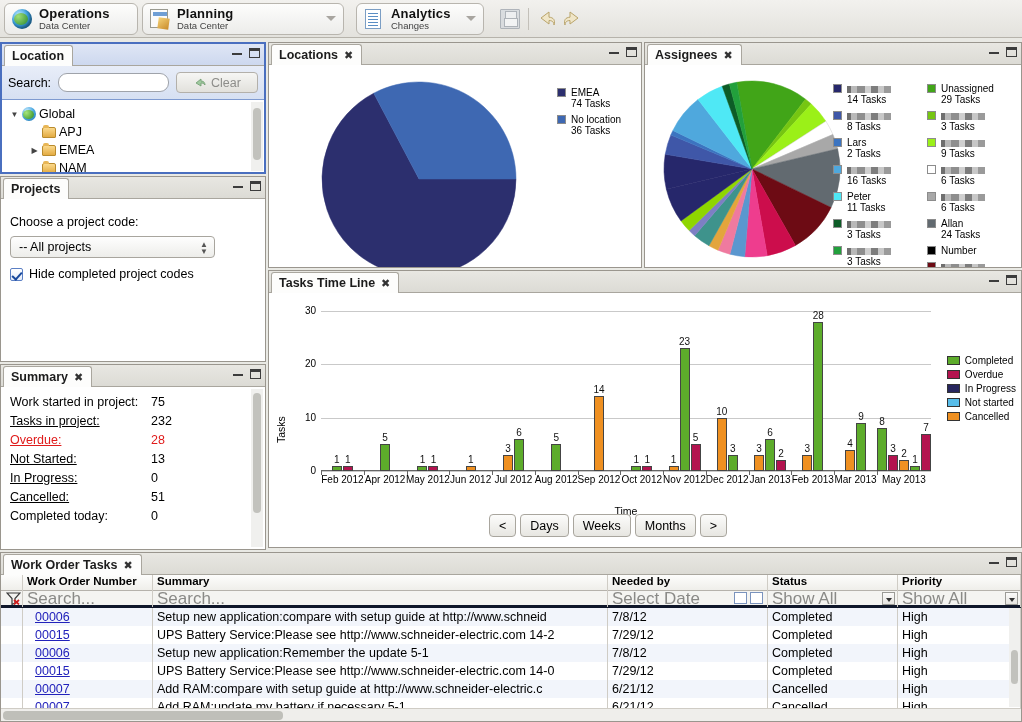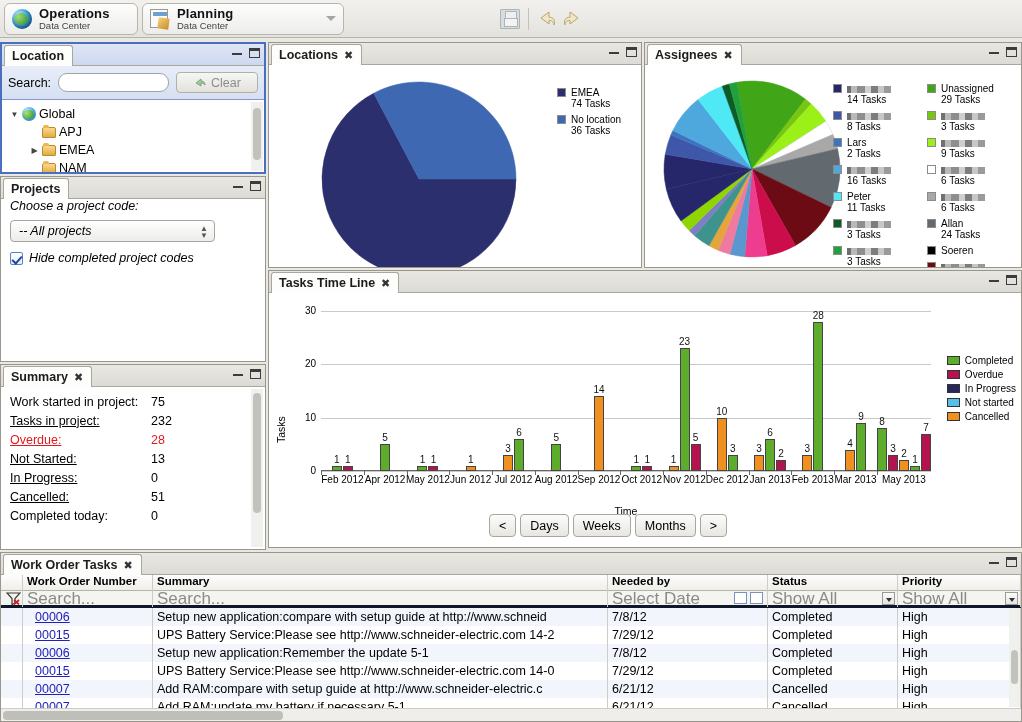--- a/index.html
+++ b/index.html
@@ -79,21 +79,21 @@
     background:radial-gradient(circle at 35% 30%,#cfefff 0%,#49a7e0 50%,#1d6fa8 100%);position:relative;}
   .gglobe:after{content:"";position:absolute;left:1px;top:3px;width:11px;height:9px;border-radius:50%;
     background:radial-gradient(circle at 30% 30%,#a6e57c,#2e8b20);}
   .folder{width:14px;height:11px;background:linear-gradient(#fbd98c,#e3ab42);border:1px solid #b98b2d;border-radius:2px 2px 1px 1px;position:relative;}
   .folder:before{content:"";position:absolute;left:0;top:-3px;width:6px;height:3px;background:#e8b656;border-radius:2px 2px 0 0;}
   .vscroll { position:absolute; right:1px; top:1px; bottom:1px; width:12px; background:#f0f0ee; }
   .vscroll .thumb { position:absolute; left:2px; right:2px; top:6px; height:52px; background:#c2c2bd; border-radius:4px; }
 
   
   #projects { left:0; top:176px; width:266px; height:186px; }
-  .pcontent { padding:0 9px;font-style:italic; }
+  .pcontent { padding:16px 9px; }
   .flabel { font-size:12.5px; margin-bottom:7px; }
   .combo { width:205px; height:22px; border:1px solid #a8a59e; border-radius:4px;
     background:linear-gradient(#fefefe,#ededea); position:relative; display:flex; align-items:center;
     padding-left:8px; font-size:12.5px; }
   .combo .spin { position:absolute; right:6px; top:4px; font-size:8px; line-height:7px; color:#555; text-align:center;}
   .chkrow { display:flex; align-items:center; gap:6px; margin-top:9px; font-size:12.5px; }
   .chk { width:13px; height:13px; border:1px solid #5b7fc4; border-radius:2px;
     background:linear-gradient(#ffffff,#e4ecfa); position:relative; }
   .chk:after{content:"";position:absolute;left:3px;top:1px;width:4px;height:8px;border:solid #17489c;border-width:0 2px 2px 0;transform:rotate(42deg);}
 
@@ -186,20 +186,30 @@
     <div class="tbtn" id="tb1" style="left:142px;width:202px;">
       <div class="ic">
           <div class="planico"></div>
         </div>
       <div class="txt">
         <span class="t1">Planning</span>
         <span class="t2">Data Center</span>
       </div>
       <div class="caret"></div>
     </div>
+    <div class="tbtn" id="tb2" style="left:356px;width:128px;">
+      <div class="ic">
+          <div class="docico"></div>
+        </div>
+      <div class="txt">
+        <span class="t1">Analytics</span>
+        <span class="t2">Changes</span>
+      </div>
+      <div class="caret"></div>
+    </div>
 
     <div class="ticon floppy" style="left:500px;"></div>
     <div class="tsep" style="left:528px;"></div>
     <div class="ticon arrowico" style="left:537px;">
       <svg width="20" height="20" viewBox="0 0 20 20">
           <path d="M12 3 L4 9 L12 15 L12 11.5 C16 11.5 17 14 17 16 C18.5 11 16.5 8.5 12 8.2 Z" fill="#f0e6c8" stroke="#b9a46a" stroke-width="1"></path>
         </svg>
     </div>
     <div class="ticon arrowico" style="left:562px;">
       <svg width="20" height="20" viewBox="0 0 20 20">
@@ -495,21 +505,21 @@
     <div class="lgitem">
       <span class="sw" style="background:#626a70"></span>
       <span class="lgtxt">
         <span class="n">Allan</span>
         <span class="c">24 Tasks</span>
       </span>
     </div>
     <div class="lgitem">
       <span class="sw" style="background:#000000"></span>
       <span class="lgtxt">
-        <span class="n">Soeren</span>
+        <span class="n">Number</span>
 
       </span>
     </div>
     <div class="lgitem">
       <span class="sw" style="background:#6d0b14"></span>
       <span class="lgtxt">
         <span class="n"><span class="redact"></span></span>
 
       </span>
     </div>

